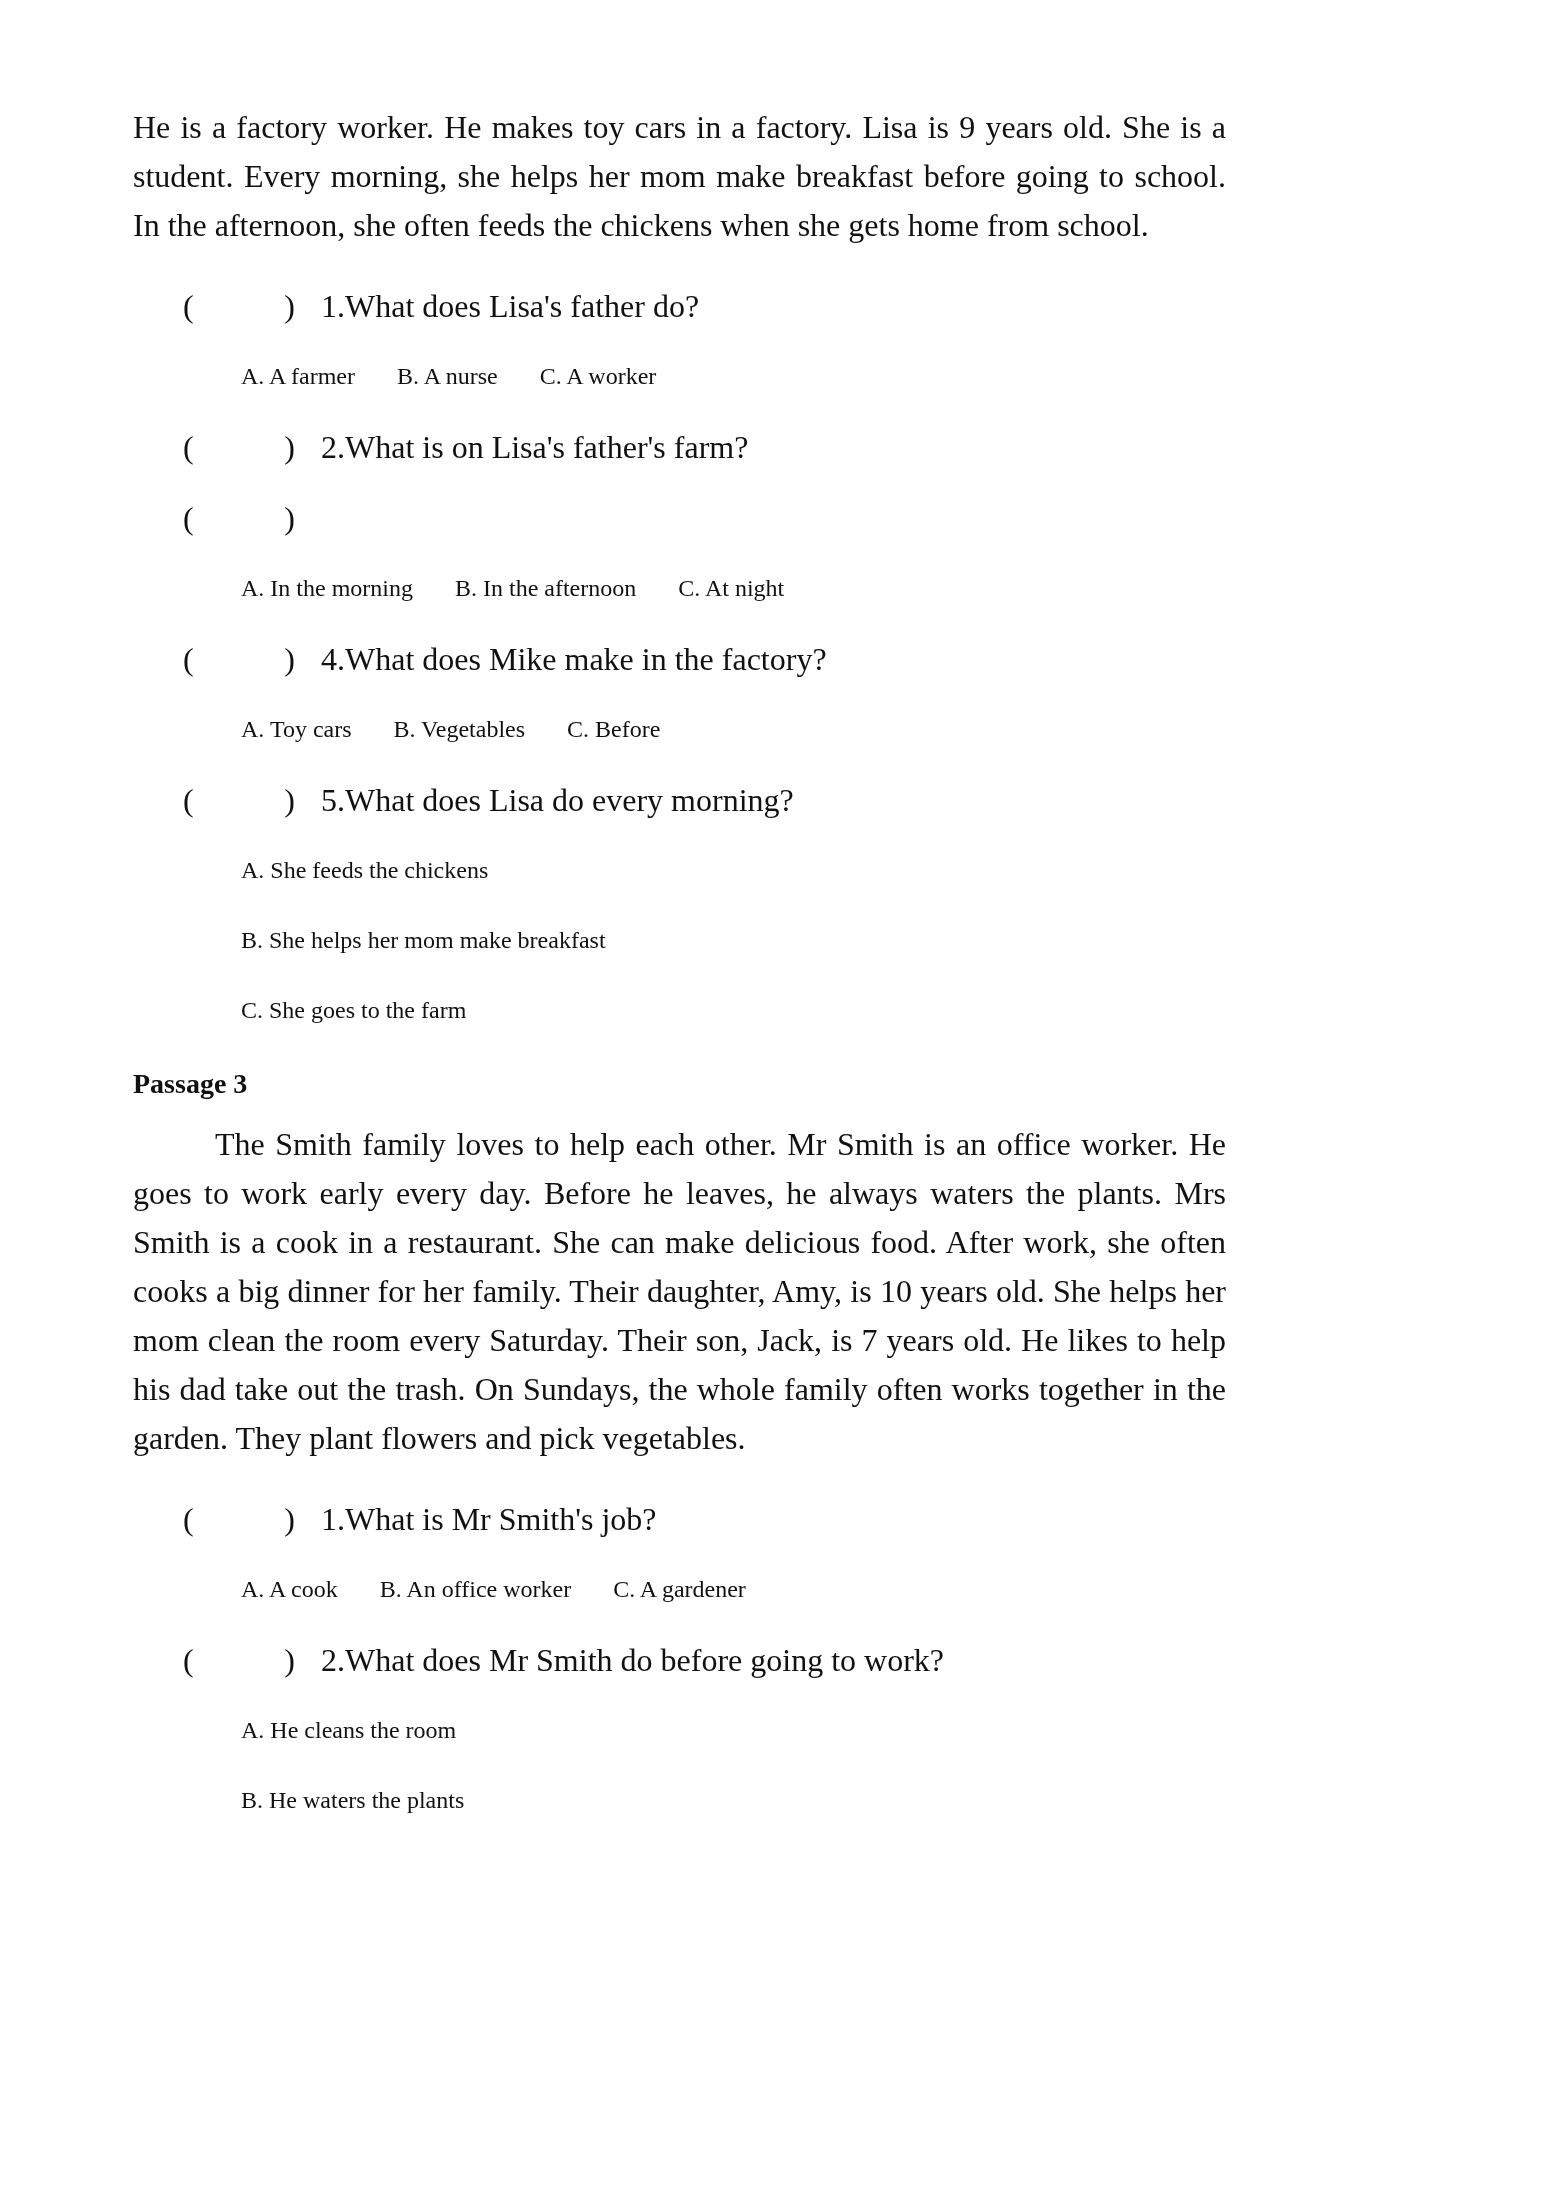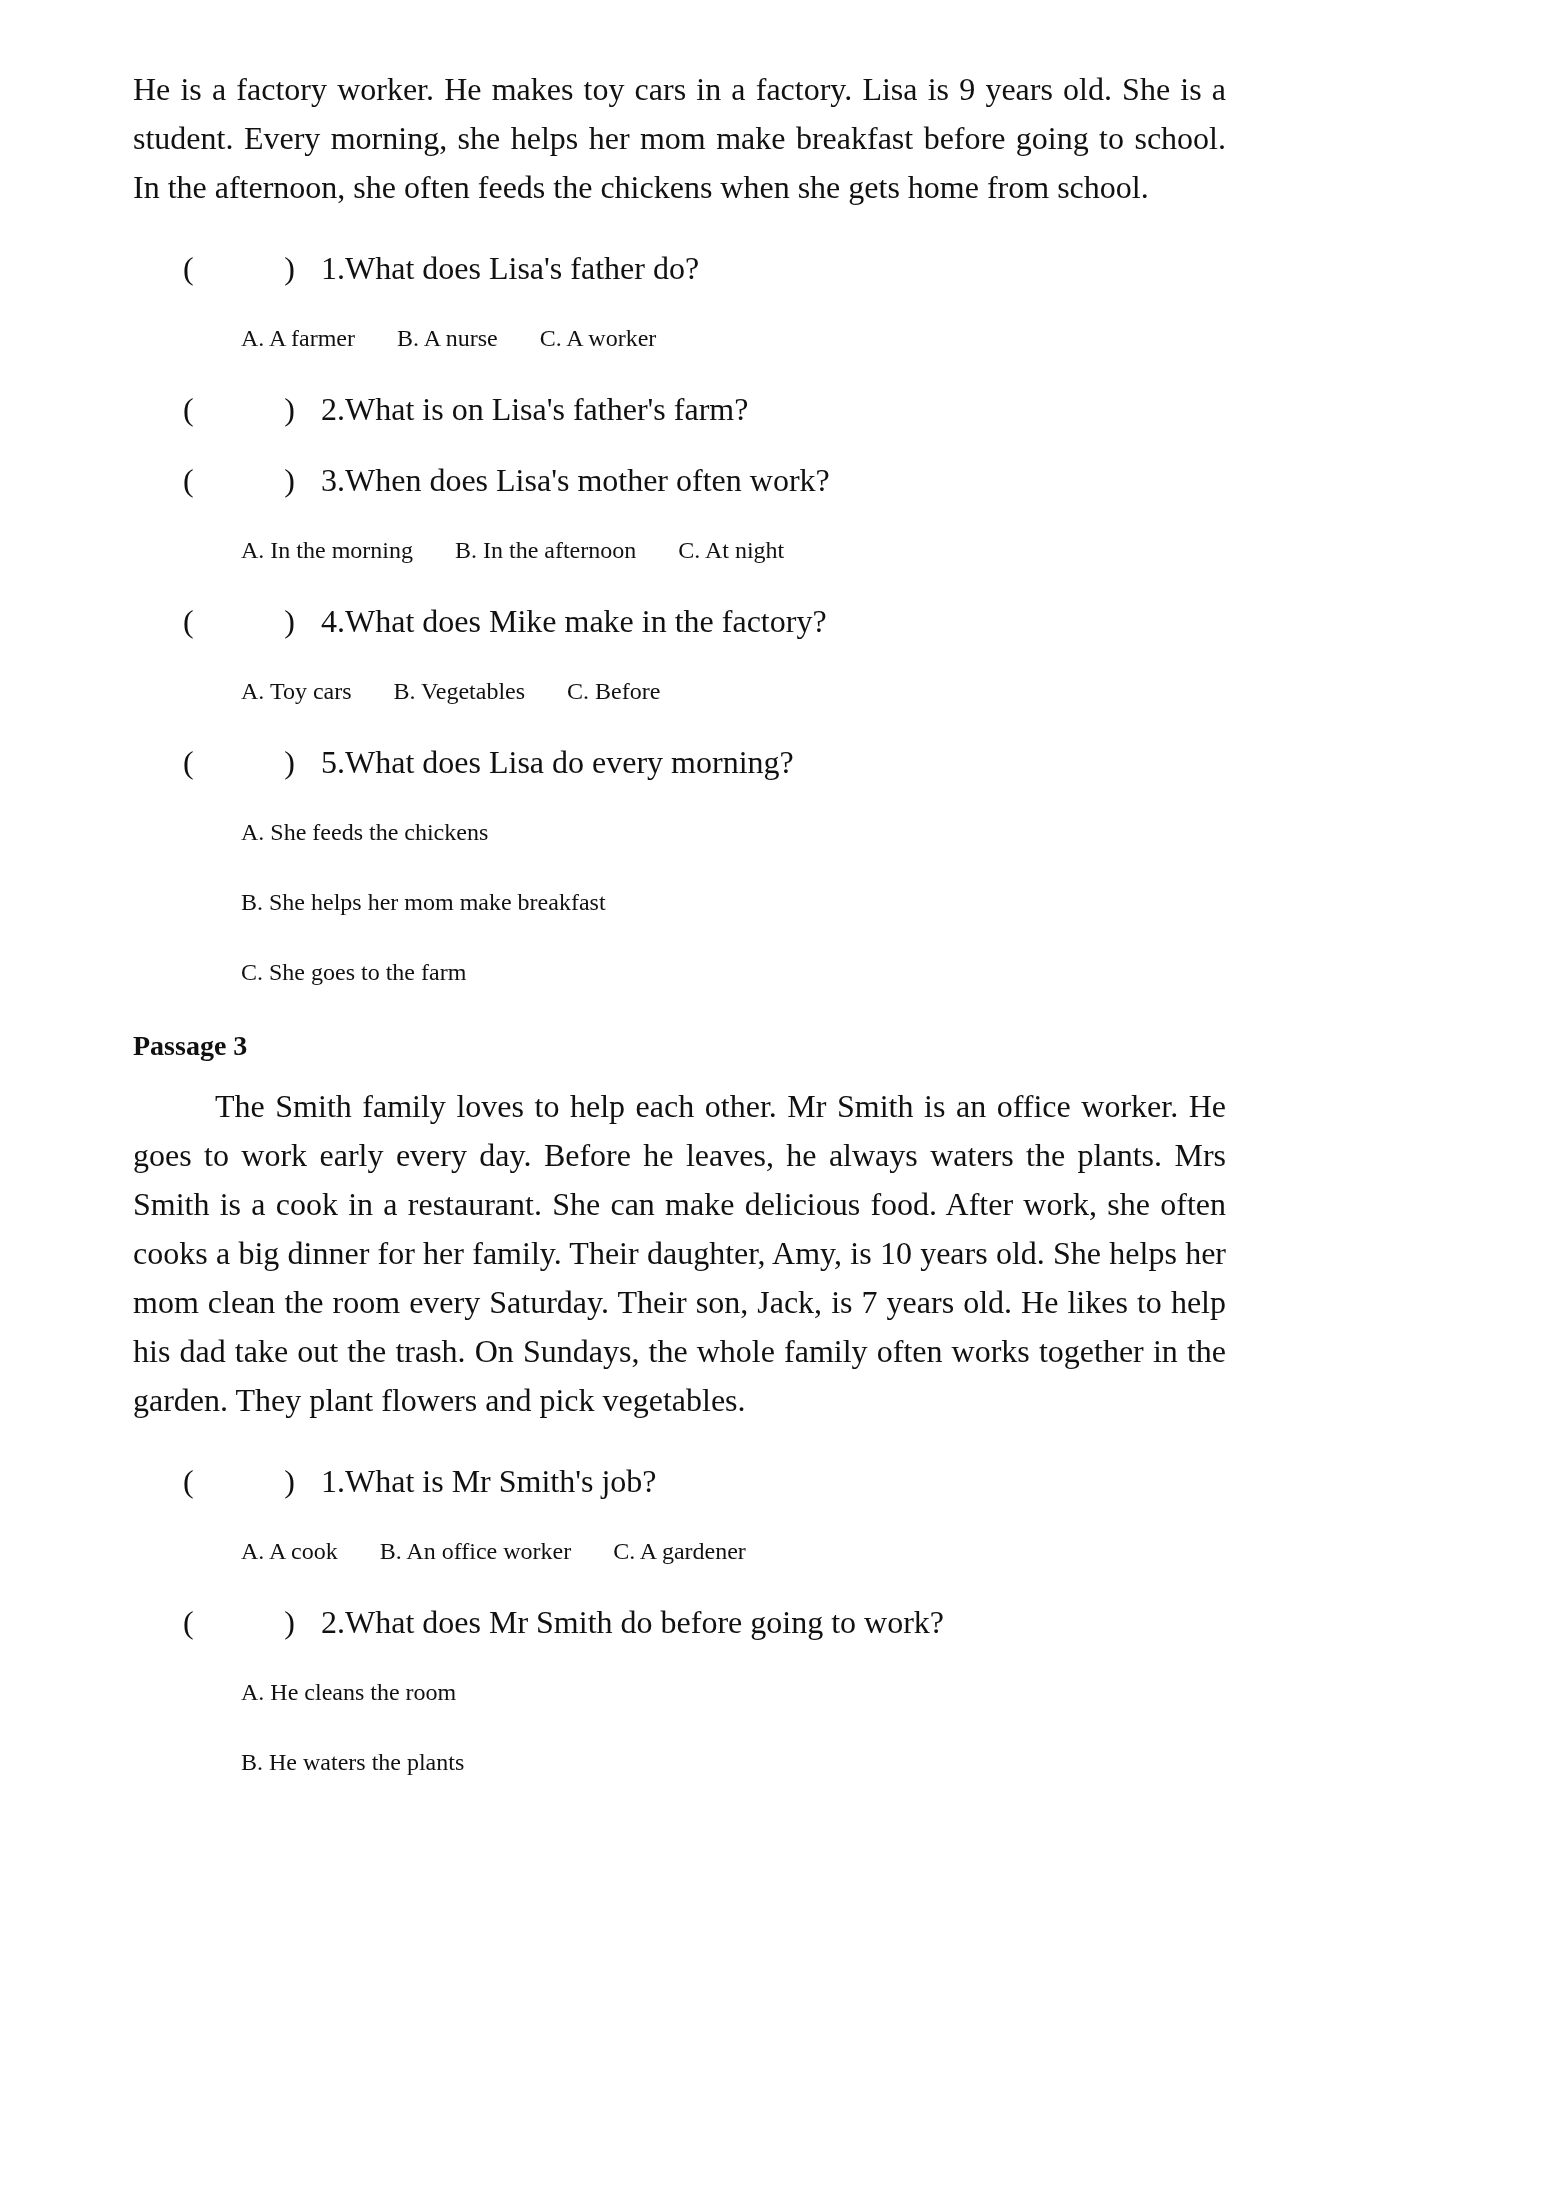--- a/index.html
+++ b/index.html
@@ -5,21 +5,21 @@
   html, body {
     margin: 0;
     padding: 0;
     background: #ffffff;
   }
   .page {
     position: relative;
     width: 1356px;
     height: 2208px;
     box-sizing: border-box;
-    padding: 65px 130px 0 133px;
+    padding: 103px 130px 0 133px;
     background: #ffffff;
     color: #111111;
     font-family: "Liberation Serif", "DejaVu Serif", serif;
     overflow: hidden;
   }
   p.para {
     margin: 0;
     font-size: 32px;
     line-height: 49px;
     text-align: justify;
@@ -79,21 +79,21 @@
     <span class="bracket">
         <span>(</span>
         <span>)</span>
       </span><span class="q-label">2.What is on Lisa's father's farm?</span>
   </div>
 
   <div class="q-row">
     <span class="bracket">
         <span>(</span>
         <span>)</span>
-      </span><span class="q-label">3.When does Lisa's mother often work?</span>
+      </span>
   </div>
   <div class="opt-row">
     <span class="opt-inline">A. In the morning</span><span class="opt-inline">B. In the afternoon</span><span class="opt-inline">C. At night</span>
   </div>
 
   <div class="q-row">
     <span class="bracket">
         <span>(</span>
         <span>)</span>
       </span><span class="q-label">4.What does Mike make in the factory?</span>

